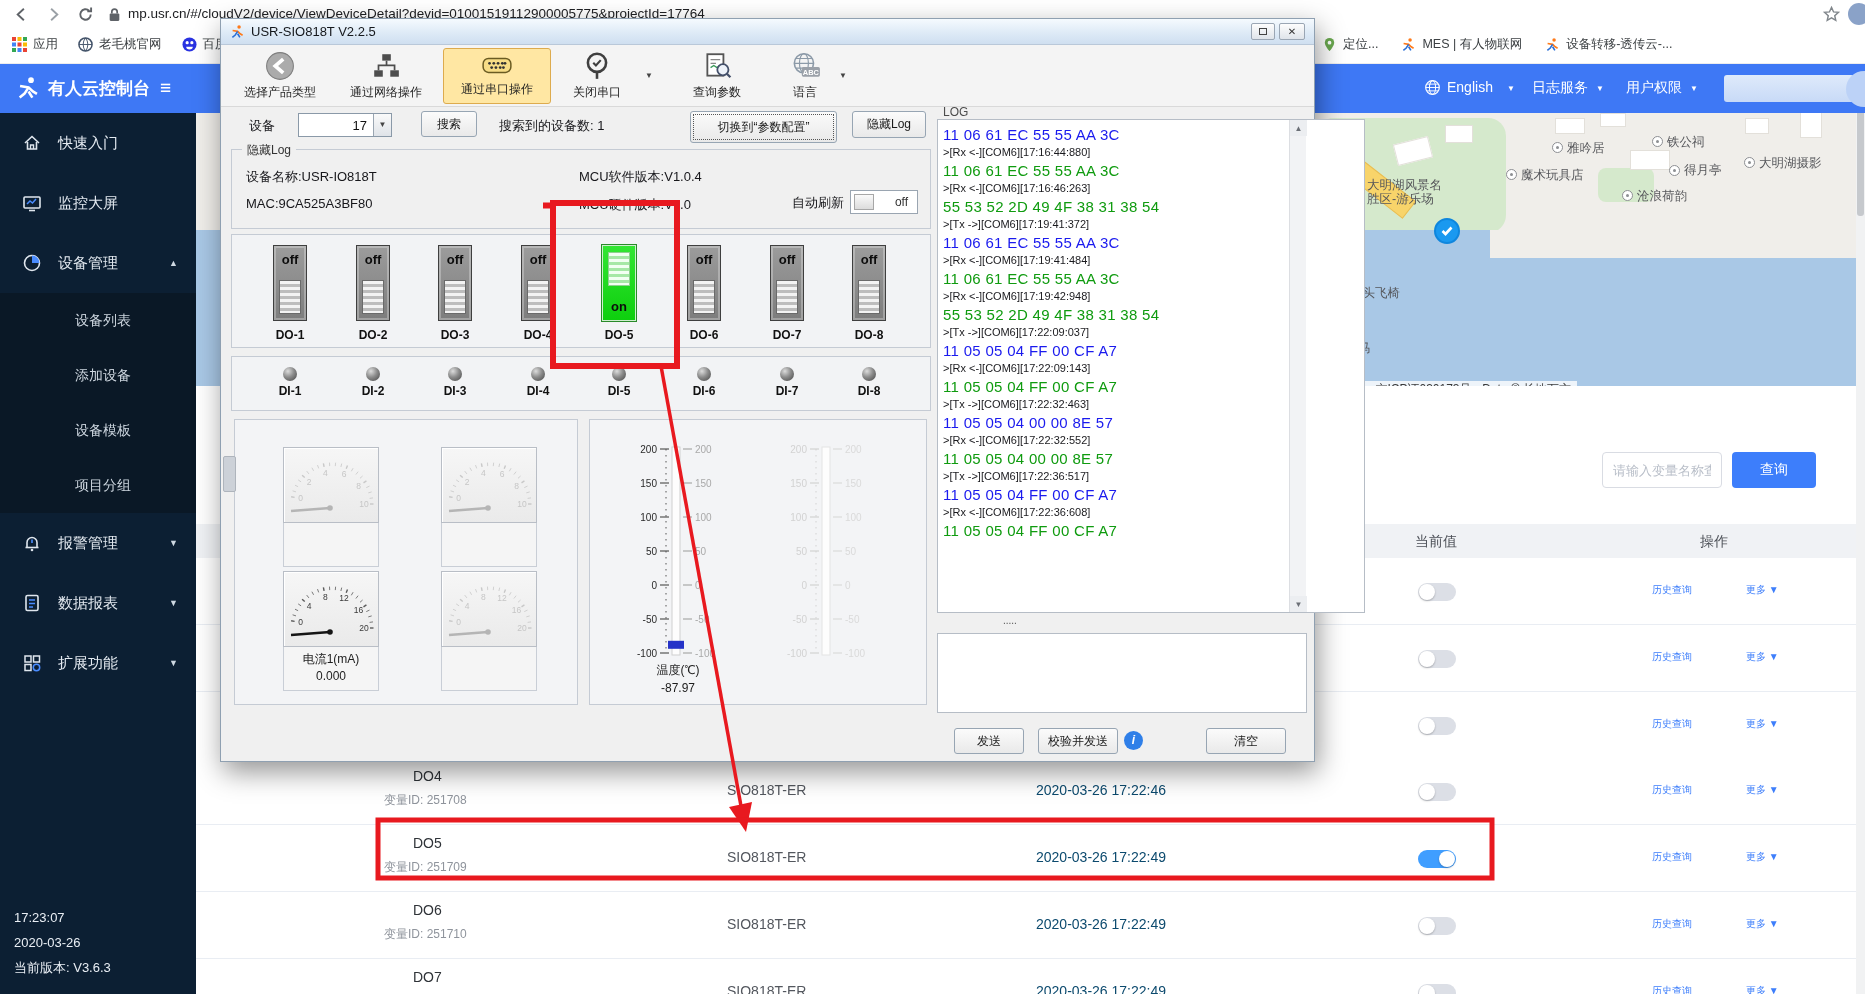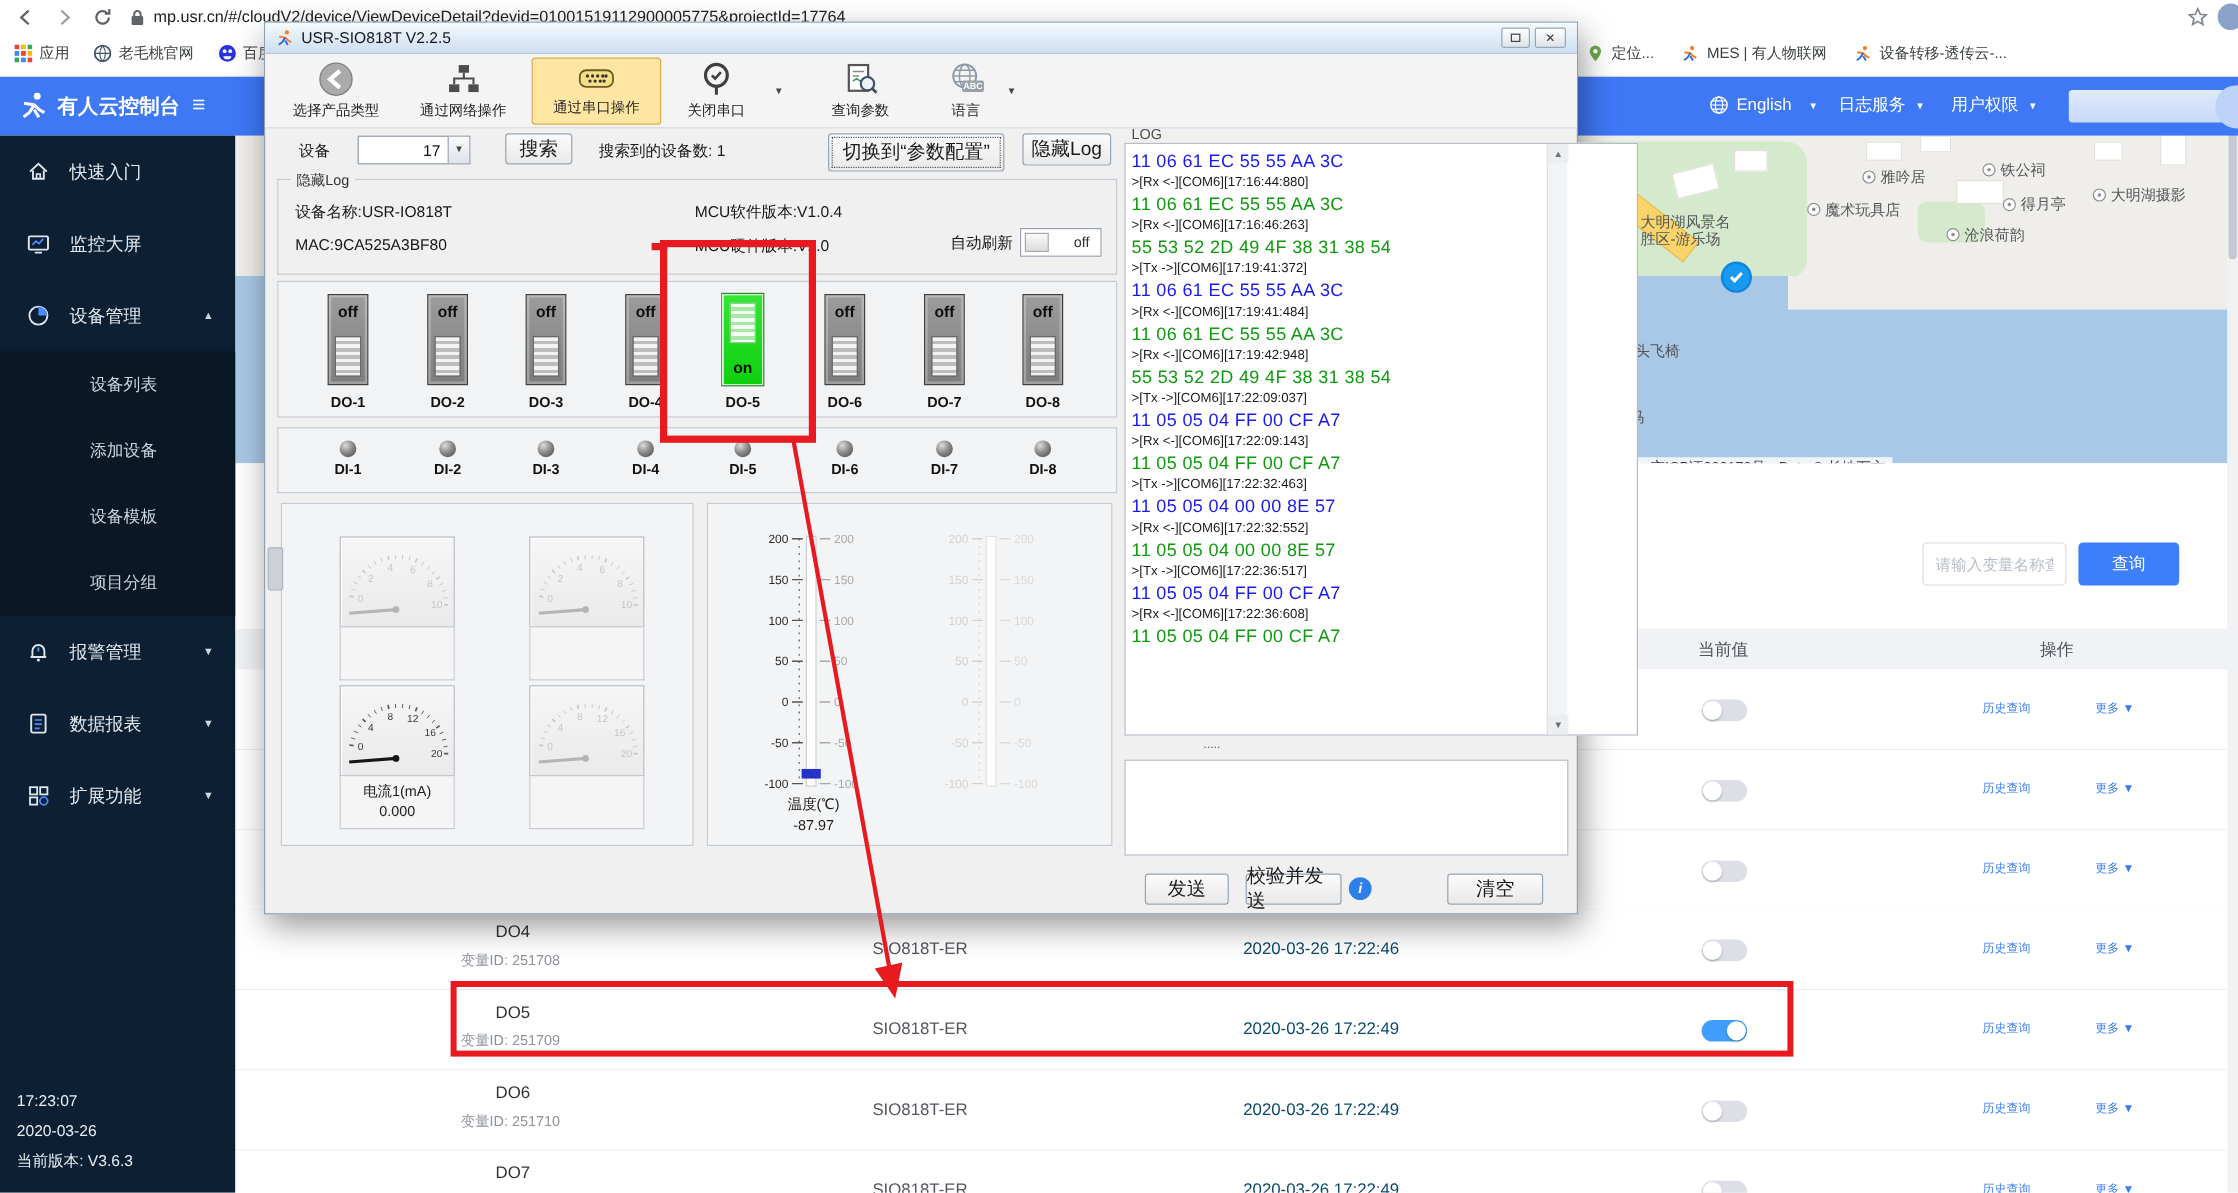--- a/index.html
+++ b/index.html
@@ -49,21 +49,21 @@
   #q-btn{position:absolute;left:1732px;top:452px;width:84px;height:36px;background:#3d7efb;color:#fff;border-radius:4px;font-size:14px;display:flex;align-items:center;justify-content:center;cursor:pointer;z-index:1}
   
   #win{position:absolute;left:220px;top:18px;width:1095px;height:744px;background:#f0f0f0;border:1px solid #8fa0b1;box-shadow:3px 10px 26px rgba(0,0,0,.42);z-index:30}
   #wtitle{position:absolute;left:0;top:0;width:100%;height:26px;background:linear-gradient(#f5fafe,#dce9f6 60%,#cfdff0);border-bottom:1px solid #b9c8d9;display:flex;align-items:center;padding:0 8px;gap:6px}
   #wtitle .t{font-size:13px;color:#15181c}
   .wbtn{position:absolute;top:4px;height:17px;background:linear-gradient(#fdfdfd,#dfe4ea);border:1px solid #9aa6b4;border-radius:2px;display:flex;align-items:center;justify-content:center;font-size:10px;color:#333;cursor:pointer}
   #wtoolbar{position:absolute;left:0;top:26px;width:100%;height:62px;background:#f4f4f4;border-bottom:1px solid #d9d9d9}
   .tbtn{position:absolute;top:3px;height:56px;display:flex;flex-direction:column;align-items:center;justify-content:center;gap:3px;font-size:12px;color:#1f1f1f;cursor:pointer;border:1px solid transparent}
   .tbtn.sel{background:#ffe7a3;border:1px solid #ddab4e;border-radius:3px}
   .tcaret{position:absolute;font-size:8px;color:#444}
-  .btn{position:absolute;background:linear-gradient(#fbfbfb,#e9e9e9);border:1px solid #97a5b3;border-radius:3px;font-size:16px;color:#1a1a1a;display:flex;align-items:center;justify-content:center;cursor:pointer}
+  .btn{position:absolute;background:linear-gradient(#fbfbfb,#e9e9e9);border:1px solid #97a5b3;border-radius:3px;font-size:12px;color:#1a1a1a;display:flex;align-items:center;justify-content:center;cursor:pointer}
   .gbox{position:absolute;border:1px solid #c5cbd4}
   .legend{position:absolute;top:-8px;left:10px;background:#f0f0f0;padding:0 5px;font-size:12px;color:#333}
   .info-txt{position:absolute;font-size:13px;color:#17171b;white-space:nowrap}
   
   .sw{position:absolute;width:34px;height:76px;border:1px solid #3f3f3f;display:flex;flex-direction:column;align-items:center;justify-content:space-between;padding:6px 0;cursor:pointer}
   .sw.off{background:linear-gradient(#9c9c9c,#7d7d7d);box-shadow:inset 0 0 0 2px rgba(255,255,255,.28)}
   .sw.on{background:linear-gradient(#33e633,#0ecf0e);border-color:#cfeecf;box-shadow:0 0 0 1px #2a8a2a}
   .sw-txt{font-weight:bold;font-size:13px;color:#0d0d0d}
   .sw-handle{width:22px;height:34px;border:1px solid #6a6a6a;background:repeating-linear-gradient(180deg,#f3f3f3 0 3px,#bdbdbd 3px 6px)}
   .sw.on .sw-handle{background:repeating-linear-gradient(180deg,#f2fff2 0 3px,#a6e8a6 3px 6px);border-color:#8fcf8f}

